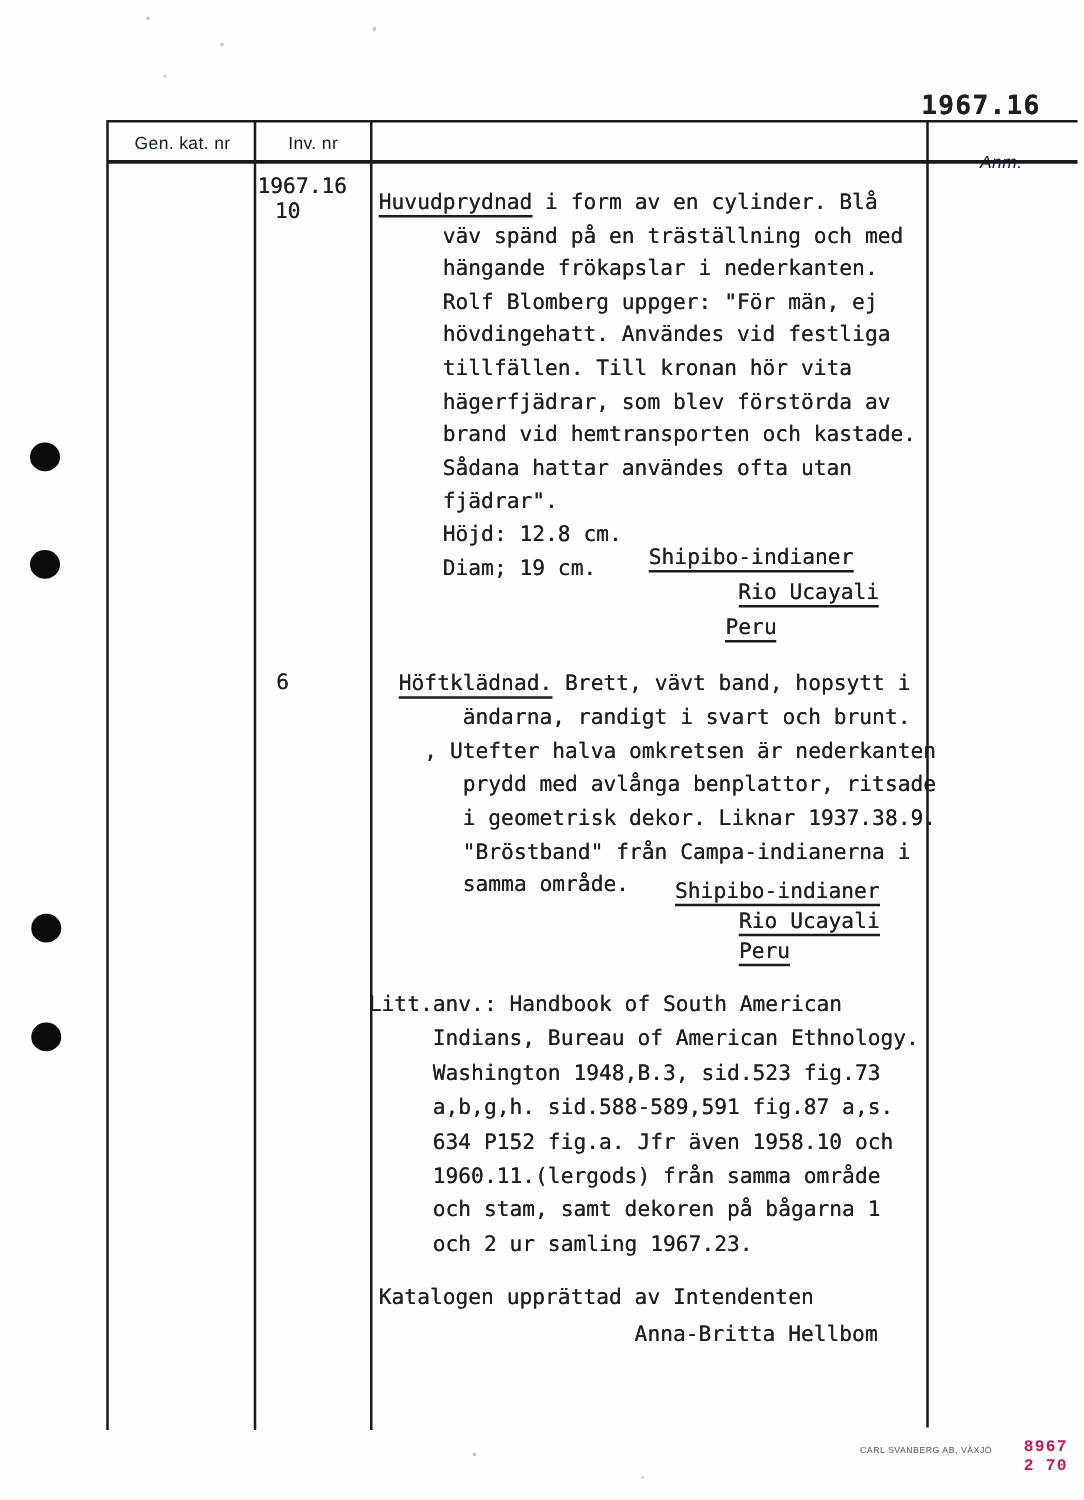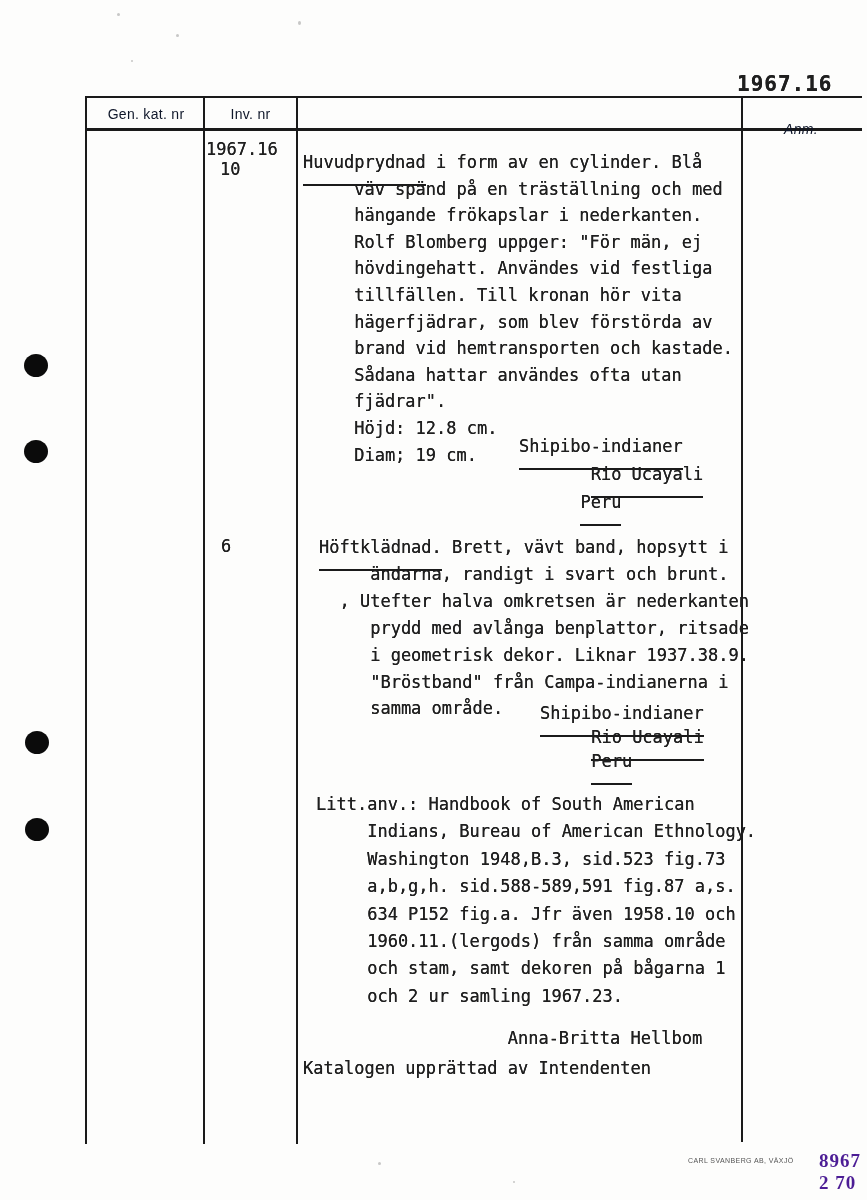--- a/index.html
+++ b/index.html
@@ -19,26 +19,26 @@
     letter-spacing:0.3px;
   }
   
   .tw{
     position:absolute;white-space:pre;
     font-family:"DejaVu Sans Mono", monospace;
     font-size:17px;color:#1f1f1f;
     text-shadow:0 0 0.5px #1f1f1f;
   }
   .tline{white-space:pre;}
-  .ul{border-bottom:2px solid #1b1b1b;padding-bottom:12px;text-align:center;}
+  .ul{border-bottom:2px solid #1b1b1b;padding-bottom:0px;text-align:center;}
   #entry10-desc{left:303px;top:149px;line-height:26.6px;}
   #entry10-prov{left:519px;top:432px;line-height:28px;}
   #entry11-desc{left:303px;top:534px;line-height:26.9px;margin-left:16px;}
   #entry11-prov{left:540px;top:701px;line-height:24px;}
-  #litt-block{left:316px;top:791px;line-height:27.4px;}
+  #litt-block{left:295px;top:791px;line-height:27.4px;}
   #catalog-block{left:303px;top:1023px;line-height:30px;}
   #page-number{
     left:737px;top:72px;font-size:21px;font-weight:bold;
     letter-spacing:1px;line-height:24px;
   }
   #inv-year-10{left:206px;top:139px;line-height:20px;}
   #inv-no-10{left:220px;top:159px;line-height:20px;}
   #inv-no-11{left:221px;top:536px;line-height:20px;}
   .punch-hole{
     position:absolute;width:24px;height:23px;border-radius:50%;
@@ -47,22 +47,22 @@
   .speckle{
     position:absolute;border-radius:50%;background:#9a9a9a;opacity:0.55;
   }
   #footer-printer{
     position:absolute;left:688px;top:1157px;
     font-family:"Liberation Sans", sans-serif;
     font-size:7px;color:#555;letter-spacing:0.4px;
   }
   #footer-form-number{
     position:absolute;left:819px;top:1150px;
-    font-family:Liberation Serif, serif;
-    font-size:19px;font-weight:bold;color:#4c1d95;letter-spacing:1px;
+    font-family:Liberation Mono, monospace;
+    font-size:13px;font-weight:bold;color:#be185d;letter-spacing:1px;
   }
 </style>
 </head>
 <body>
 
 <div class="abs" style="left:0;top:0;width:867px;height:1200px;">
 
   <div class="tw" id="page-number">1967.16</div>
 
   <div class="rule" style="left:86px;top:96px;width:776px;height:2px;"></div>
@@ -81,21 +81,21 @@
   <div class="tw" id="inv-no-11">6</div>
 
   <div class="tw" id="entry10-desc"><div class="tline"><span class="ul">Huvudprydnad</span> i form av en cylinder. Blå</div><div class="tline">     väv spänd på en träställning och med</div><div class="tline">     hängande frökapslar i nederkanten.</div><div class="tline">     Rolf Blomberg uppger: "För män, ej</div><div class="tline">     hövdingehatt. Användes vid festliga</div><div class="tline">     tillfällen. Till kronan hör vita</div><div class="tline">     hägerfjädrar, som blev förstörda av</div><div class="tline">     brand vid hemtransporten och kastade.</div><div class="tline">     Sådana hattar användes ofta utan</div><div class="tline">     fjädrar".</div><div class="tline">     Höjd: 12.8 cm.</div><div class="tline">     Diam; 19 cm.</div></div>
   <div class="tw" id="entry10-prov"><div class="tline"><span class="ul">Shipibo-indianer</span></div><div class="tline">       <span class="ul">Rio Ucayali</span></div><div class="tline">      <span class="ul">Peru</span></div></div>
 
   <div class="tw" id="entry11-desc"><div class="tline"><span class="ul">Höftklädnad.</span> Brett, vävt band, hopsytt i</div><div class="tline">     ändarna, randigt i svart och brunt.</div><div class="tline">  , Utefter halva omkretsen är nederkanten</div><div class="tline">     prydd med avlånga benplattor, ritsade</div><div class="tline">     i geometrisk dekor. Liknar 1937.38.9.</div><div class="tline">     "Bröstband" från Campa-indianerna i</div><div class="tline">     samma område.</div></div>
   <div class="tw" id="entry11-prov"><div class="tline"><span class="ul">Shipibo-indianer</span></div><div class="tline">     <span class="ul">Rio Ucayali</span></div><div class="tline">     <span class="ul">Peru</span></div></div>
 
   <div class="tw" id="litt-block"><div class="tline">Litt.anv.: Handbook of South American</div><div class="tline">     Indians, Bureau of American Ethnology.</div><div class="tline">     Washington 1948,B.3, sid.523 fig.73</div><div class="tline">     a,b,g,h. sid.588-589,591 fig.87 a,s.</div><div class="tline">     634 P152 fig.a. Jfr även 1958.10 och</div><div class="tline">     1960.11.(lergods) från samma område</div><div class="tline">     och stam, samt dekoren på bågarna 1</div><div class="tline">     och 2 ur samling 1967.23.</div></div>
 
-  <div class="tw" id="catalog-block"><div class="tline">                    Anna-Britta Hellbom</div><div class="tline">Katalogen upprättad av Intendenten</div></div>
+  <div class="tw" id="catalog-block"><div class="tline">Katalogen upprättad av Intendenten</div><div class="tline">                    Anna-Britta Hellbom</div></div>
 
   <div class="punch-hole" style="left:24px;top:354px;"></div>
   <div class="punch-hole" style="left:24px;top:440px;"></div>
   <div class="punch-hole" style="left:25px;top:731px;"></div>
   <div class="punch-hole" style="left:25px;top:818px;"></div>
 
   <div class="speckle" style="left:117px;top:13px;width:3px;height:3px;"></div>
   <div class="speckle" style="left:176px;top:34px;width:3px;height:3px;"></div>
   <div class="speckle" style="left:298px;top:21px;width:3px;height:4px;"></div>
   <div class="speckle" style="left:131px;top:60px;width:2px;height:2px;"></div>

